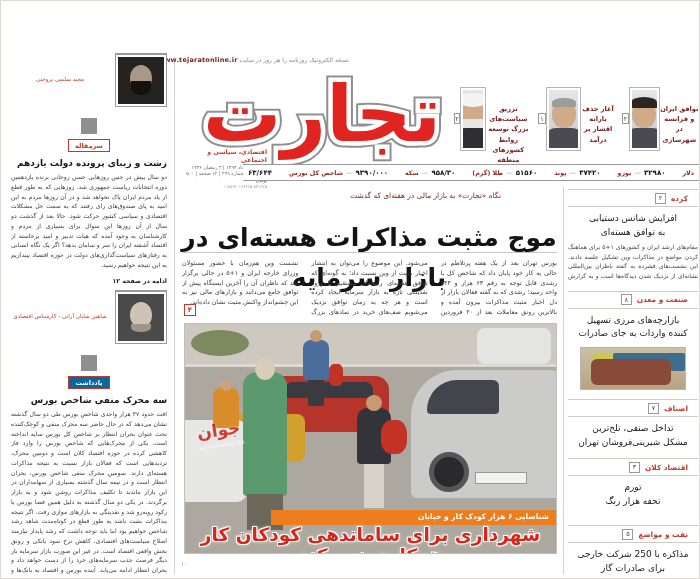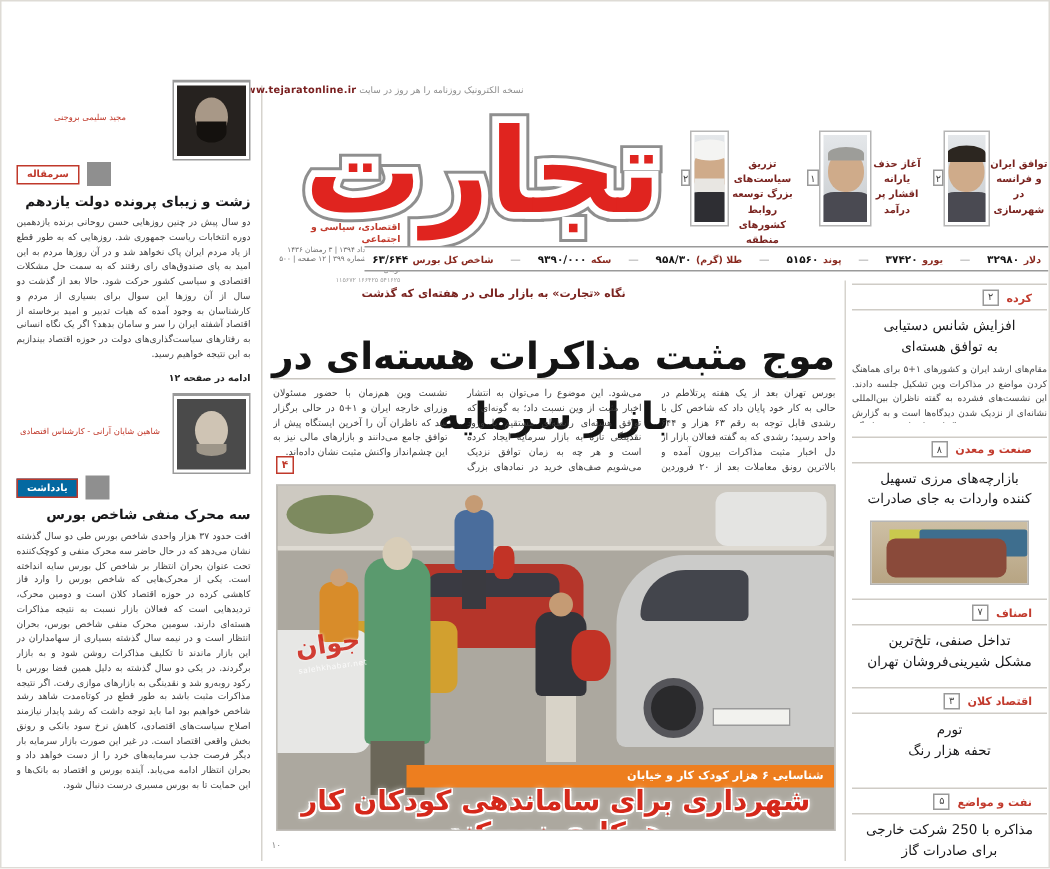--- a/index.html
+++ b/index.html
@@ -21,21 +21,21 @@
   .tagline-block { position:absolute; left:182px; top:147px; width:84px; text-align:right; line-height:1.35; }
   .tagline { color:#c0392b; font-size:6.2px; font-weight:bold; }
   .dateline,.issueline { font-size:4.8px; color:#6b6b6b; }
   .issuecode { font-size:4.2px; color:#9a9a9a; letter-spacing:.6px; }
 
   
   .ticker { position:absolute; left:242px; top:163px; width:456px; height:17px;
             border-top:1px solid #9a9a9a; border-bottom:1px solid #9a9a9a;
             display:flex; justify-content:space-between; align-items:center;
             direction:rtl; padding:0 5px; background:#fff; }
-  .ticker-item { display:flex; gap:3px; align-items:baseline; white-space:nowrap; }
+  .ticker-item { display:flex; gap:17px; align-items:baseline; white-space:nowrap; }
   .ticker-label { color:#8a2a20; font-weight:bold; font-size:6.3px; }
   .ticker-value { color:#141414; font-weight:bold; font-size:7px; }
   .ticker-sep { color:#999; font-size:7px; }
 
   
   .top-news { position:absolute; left:450px; top:52px; width:248px; height:126px;
               display:flex; gap:7px; direction:rtl; }
   .tn-item { width:77px; display:flex; flex-direction:row; align-items:center; }
   .tn-headline { font-size:6.6px; font-weight:bold; color:#7a2420; text-align:center;
                  line-height:1.55; white-space:pre-line; height:24px; }
@@ -52,22 +52,22 @@
                            border-radius:0 0 50% 50%; background:#e8e6e2; }
   .f-cleric .torso { background:#2e2e33; }
   .f-gray .head::before { content:""; position:absolute; left:0; top:-2px; width:24px; height:9px;
                           border-radius:50% 50% 0 0; background:#9d9d99; }
   .f-dark .head::before { content:""; position:absolute; left:-1px; top:-3px; width:26px; height:11px;
                           border-radius:50% 50% 0 0; background:#2c2620; }
   .tn-pagebox { margin-top:5px; width:11px; height:11px; border:1px solid #999;
                 font-size:6.5px; color:#444; display:flex; align-items:center; justify-content:center; }
 
   
-  .kicker { position:absolute; left:240px; top:190px; width:260px; text-align:left;
-            font-size:7.4px; font-weight:bold; color:#7a2420; }
+  .kicker { position:absolute; left:240px; top:190px; width:260px; text-align:right;
+            font-size:7.4px; font-weight:normal; color:#7a2420; }
   .headline { position:absolute; left:178px; top:201px; width:380px; text-align:center;
               font-size:25px; font-weight:bold; color:#141414; letter-spacing:-.5px; line-height:1.6;margin-top:16px; }
   .lead-rule { position:absolute; left:181px; top:251px; width:375px; height:1px; background:#c9c6c0; }
   .lead-cols { position:absolute; left:181px; top:257px; width:375px; height:60px;
                display:flex; gap:13px; direction:rtl; }
   .lead-col { flex:1; font-size:6.3px; line-height:1.55; text-align:justify; color:#3a3a3a; overflow:hidden; }
   .lead-pageref { position:absolute; left:183px; top:303px; width:12px; height:12px;
                   border:1px solid #c0392b; color:#c0392b; font-size:7px; font-weight:bold;
                   display:flex; align-items:center; justify-content:center; background:#fff; }
 
@@ -130,21 +130,21 @@
               background:#fff; border-top-width:2px; }
   .ed-face { position:relative; width:100%; height:100%; background:#26221f; overflow:hidden; }
   .ed-face::before { content:""; position:absolute; left:50%; top:8px; transform:translateX(-50%);
                      width:22px; height:26px; border-radius:50%; background:#a89887; }
   .ed-face::after { content:""; position:absolute; left:50%; top:24px; transform:translateX(-50%);
                     width:20px; height:14px; border-radius:0 0 50% 50%; background:#14110e; }
   .ed-face.gray { background:#4a4a4a; }
   .ed-face.gray::before { background:#cfc4b4; }
   .ed-face.gray::after { background:#9e9689; height:8px; top:30px; }
   .ed-author { flex:1; color:#c0392b; font-size:5.6px; text-align:center; margin-top:22px; line-height:1.5; }
-  .chip-row { display:flex; align-items:center; gap:5px; margin-top:1px; justify-content:flex-end; }
+  .chip-row { display:flex; align-items:center; gap:5px; margin-top:11px; justify-content:center;flex-direction:column; }
   .chip-square { width:16px; height:16px; background:#8f8f8f; }
   .chip { border:1px solid #c0392b; color:#c0392b; font-size:6.5px; font-weight:bold; padding:1.5px 6px; background:#fff; }
   .chip.solid { background:#0369a1; color:#fff; }
   .ed-headline { font-size:9px; font-weight:bold; color:#18181a; margin:6px 0 4px; text-align:right; }
   .ed-body { font-size:6.1px; line-height:1.6; color:#3c3c3c; text-align:justify; overflow:hidden; }
   #ed-body-1 { height:102px; }
   .ed-cont { font-size:6.2px; font-weight:bold; color:#222; margin:3px 0 6px; }
   #note-body { flex:1; }
 
   

